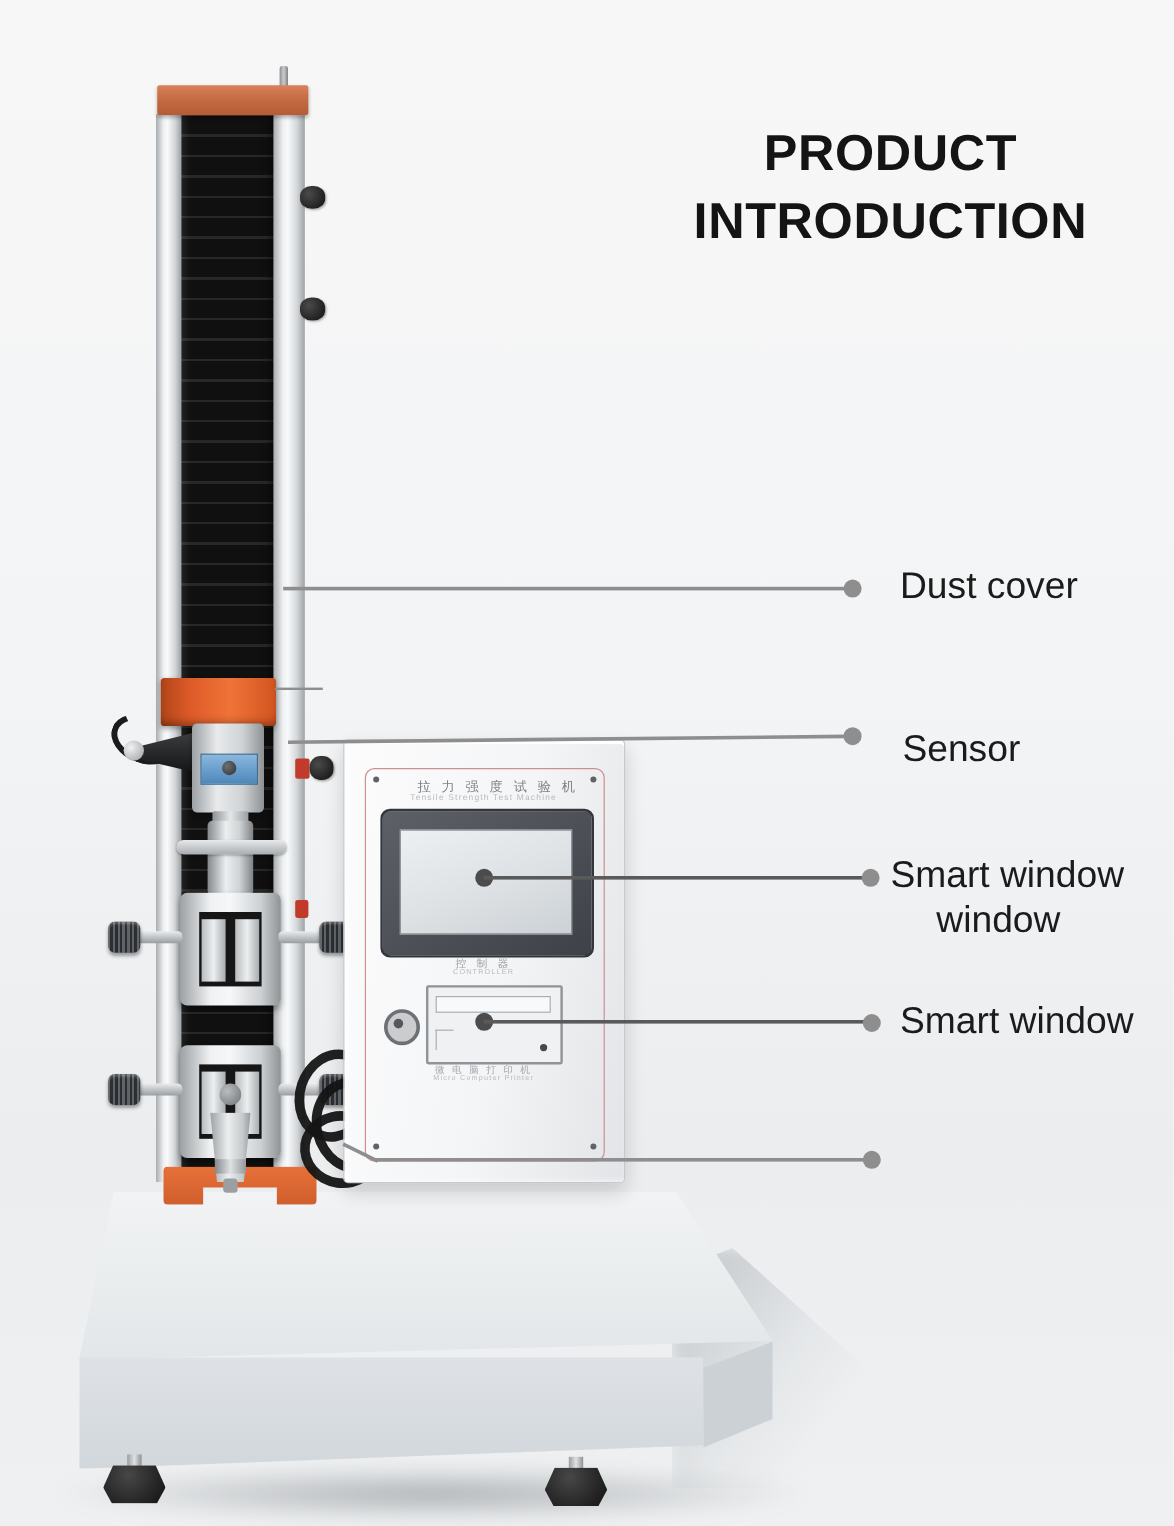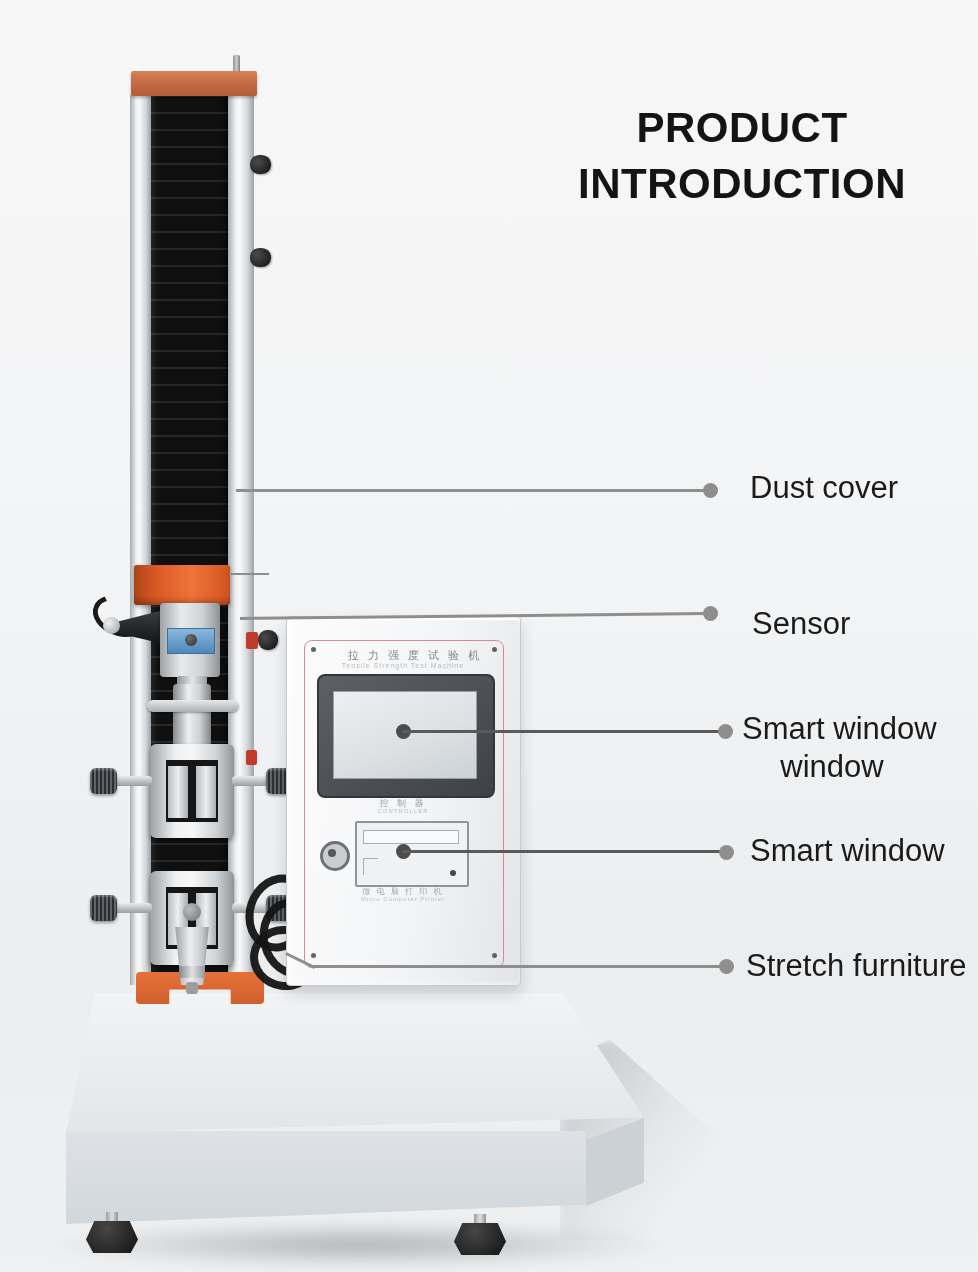--- a/index.html
+++ b/index.html
@@ -227,15 +227,14 @@
     <div>INTRODUCTION</div>
   </div>
 
   <div class="abs callout" style="left:750px;top:470px;">Dust cover</div>
   <div class="abs callout" style="left:752px;top:606px;">Sensor</div>
   <div class="abs callout" style="left:742px;top:710px;width:180px;text-align:center;line-height:38px;">
     <div>Smart window</div>
     <div>window</div>
   </div>
   <div class="abs callout" style="left:750px;top:833px;">Smart window</div>
-  <div class="abs callout" style="left:746px;top:948px;">Stretch furniture</div>
 
 </div>
 
 </body></html>

